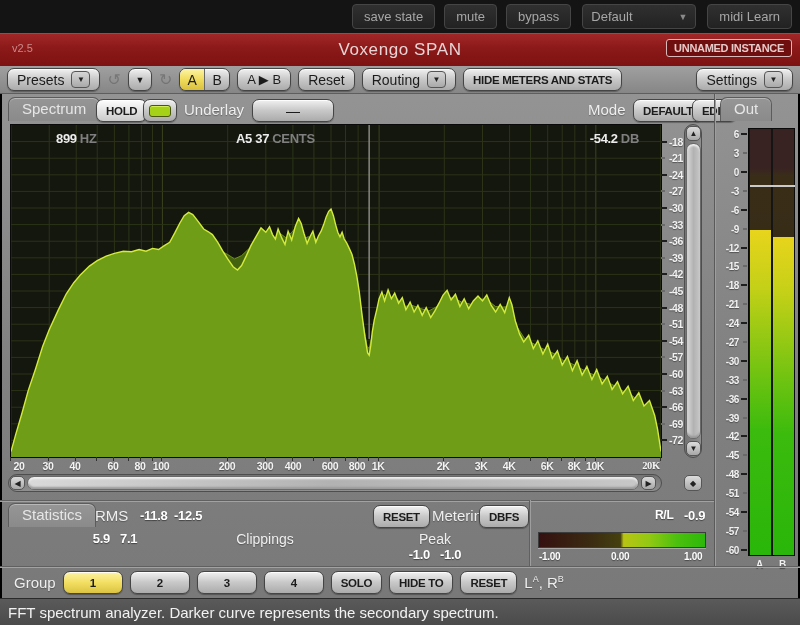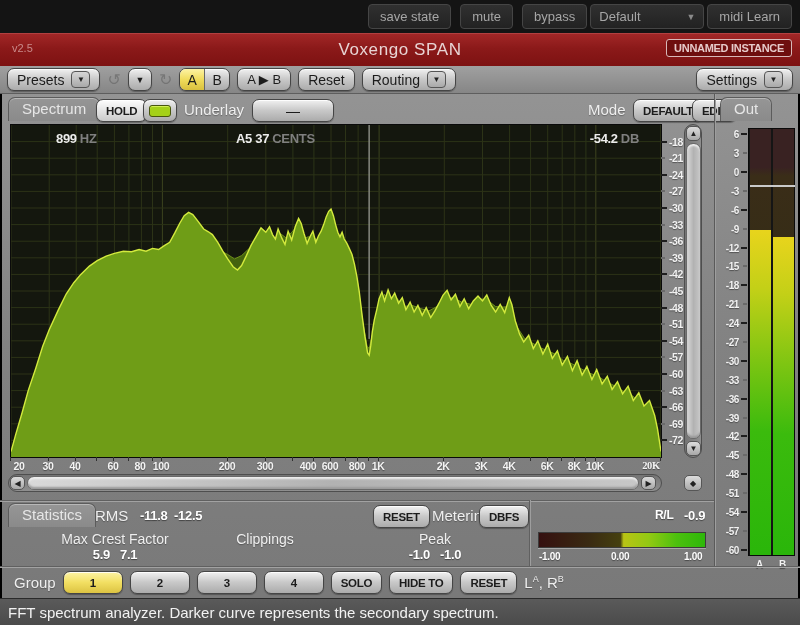--- a/index.html
+++ b/index.html
@@ -2,21 +2,21 @@
 <html><head>
 <meta charset="utf-8">
 <style>
   html,body{margin:0;padding:0;background:#333;}
   #app{position:relative;width:800px;height:625px;overflow:hidden;
        font-family:"Liberation Sans",sans-serif;outline:2px solid #000;outline-offset:-2px;
        background:linear-gradient(180deg,#9a9a9a,#828282 55%,#787878);}
   .abs{position:absolute;}
   
   #topbar{left:0;top:0;width:800px;height:33px;background:#141414;display:flex;align-items:center;
-          justify-content:flex-end;gap:3px;padding-right:8px;box-sizing:border-box;}
+          justify-content:flex-end;gap:11px;padding-right:8px;box-sizing:border-box;}
   .tbtn{background:linear-gradient(180deg,#303030,#222);border:1px solid #454545;border-radius:4px;
         color:#a6a6a6;font-size:13px;height:23px;display:inline-flex;align-items:center;padding:0 11px;cursor:default;}
   #top-dd{background:linear-gradient(180deg,#303030,#222);border:1px solid #454545;border-radius:4px;
         color:#a6a6a6;font-size:13px;height:23px;display:inline-flex;align-items:center;padding:0 8px;width:96px;justify-content:space-between;}
   #top-dd .arr{font-size:9px;color:#8a8a8a;}
   
   #titlebar{left:0;top:33px;width:800px;height:33px;background:linear-gradient(180deg,#a12727,#8b1919 45%,#7d1212);
             border-top:1px solid #b24040;box-sizing:border-box;}
   #version{left:12px;top:42px;font-size:11px;color:#c98a8a;}
   #apptitle{left:0;top:40px;width:800px;text-align:center;font-size:17px;color:#e8d4d4;letter-spacing:.6px;}
@@ -137,20 +137,21 @@
     <span class="btn seg">
       <span class="on">A</span>
       <span>B</span>
     </span>
     <span class="btn" style="font-size:13px;">A ▶ B</span>
     <span class="btn">Reset</span>
     <span class="btn">
       <span>Routing</span>
       <span class="dd">▼</span>
     </span>
+    <span class="btn cond">HIDE METERS AND STATS</span>
     <span class="btn" id="settings-btn">
       <span>Settings</span>
       <span class="dd">▼</span>
     </span>
   </div>
 
   <div class="abs tab" style="left:8px;top:97px;">Spectrum</div>
   <span class="abs btn white cond" style="left:96px;top:99px;">HOLD</span>
   <span class="abs btn" style="left:143px;top:99px;padding:0 5px;">
     <span style="width:20px;height:10px;border-radius:3px;background:#a5d119;border:1px solid #48560e;box-shadow:inset 0 1px 0 #d3ef56;"></span>
@@ -338,21 +339,21 @@
       <span class="f-tick" style="left: 650px;"></span>
       <span class="f-tick" style="left: 0px;"></span>
       <span class="f-lab" style="left: -6px;">20</span>
       <span class="f-lab" style="left: 23px;">30</span>
       <span class="f-lab" style="left: 50px;">40</span>
       <span class="f-lab" style="left: 88px;">60</span>
       <span class="f-lab" style="left: 115px;">80</span>
       <span class="f-lab" style="left: 136px;">100</span>
       <span class="f-lab" style="left: 202px;">200</span>
       <span class="f-lab" style="left: 240px;">300</span>
-      <span class="f-lab" style="left: 283px;">400</span>
+      <span class="f-lab" style="left: 268px;">400</span>
       <span class="f-lab" style="left: 305px;">600</span>
       <span class="f-lab" style="left: 332px;">800</span>
       <span class="f-lab" style="left: 353px;">1K</span>
       <span class="f-lab" style="left: 418px;">2K</span>
       <span class="f-lab" style="left: 456px;">3K</span>
       <span class="f-lab" style="left: 484px;">4K</span>
       <span class="f-lab" style="left: 522px;">6K</span>
       <span class="f-lab" style="left: 549px;">8K</span>
       <span class="f-lab" style="left: 570px;">10K</span>
       <span class="f-lab" style="left: 626px; font-family: Liberation Serif, serif;">20K</span>
@@ -374,21 +375,20 @@
   <div id="stats-panel" class="abs"></div>
   <div class="abs tab" style="left:8px;top:503px;">Statistics</div>
   <span class="abs lbl" style="left:95px;top:507px;">RMS</span>
   <span class="abs val" style="left:140px;top:508px;">
     <span>-11.8</span>&nbsp;&nbsp;<span>-12.5</span>
   </span>
   <span class="abs btn cond" style="left:373px;top:505px;">RESET</span>
   <span class="abs lbl" style="left:432px;top:507px;">Metering</span>
   <span class="abs btn cond" style="left:479px;top:505px;">DBFS</span>
   <div class="abs stat-col" style="left:40px;top:531px;width:150px;">
-    <div class="lbl">Max Crest Factor</div>
     <div class="val"><span>5.9</span>&nbsp;&nbsp;&nbsp;<span>7.1</span></div>
   </div>
   <div class="abs stat-col" style="left:195px;top:531px;width:140px;">
     <div class="lbl">Clippings</div>
   </div>
   <div class="abs stat-col" style="left:365px;top:531px;width:140px;">
     <div class="lbl">Peak</div>
     <div class="val"><span>-1.0</span>&nbsp;&nbsp;&nbsp;<span>-1.0</span></div>
   </div>
 

